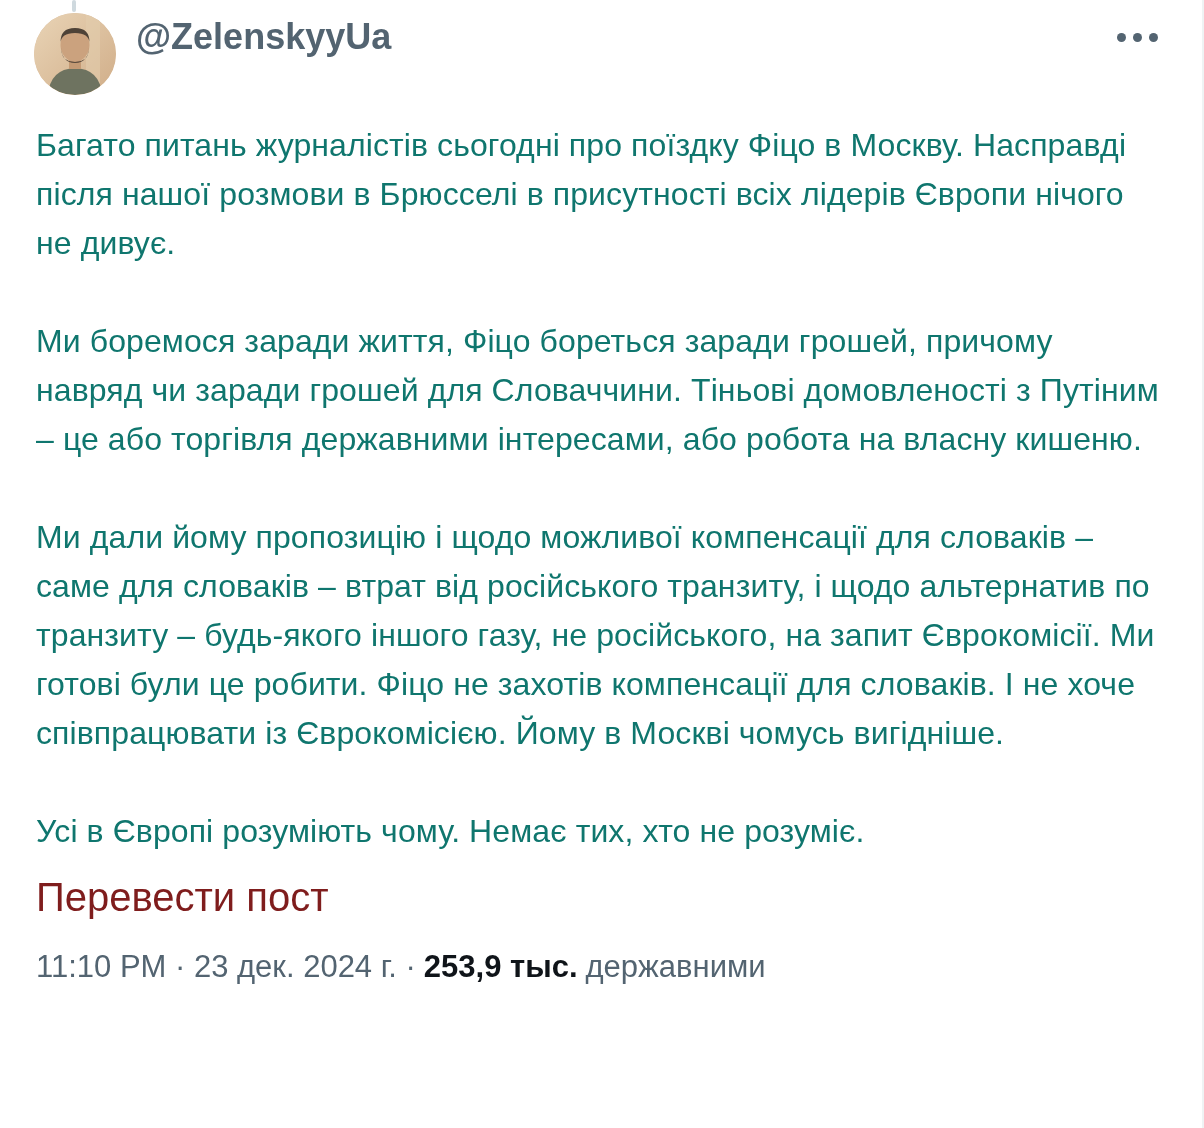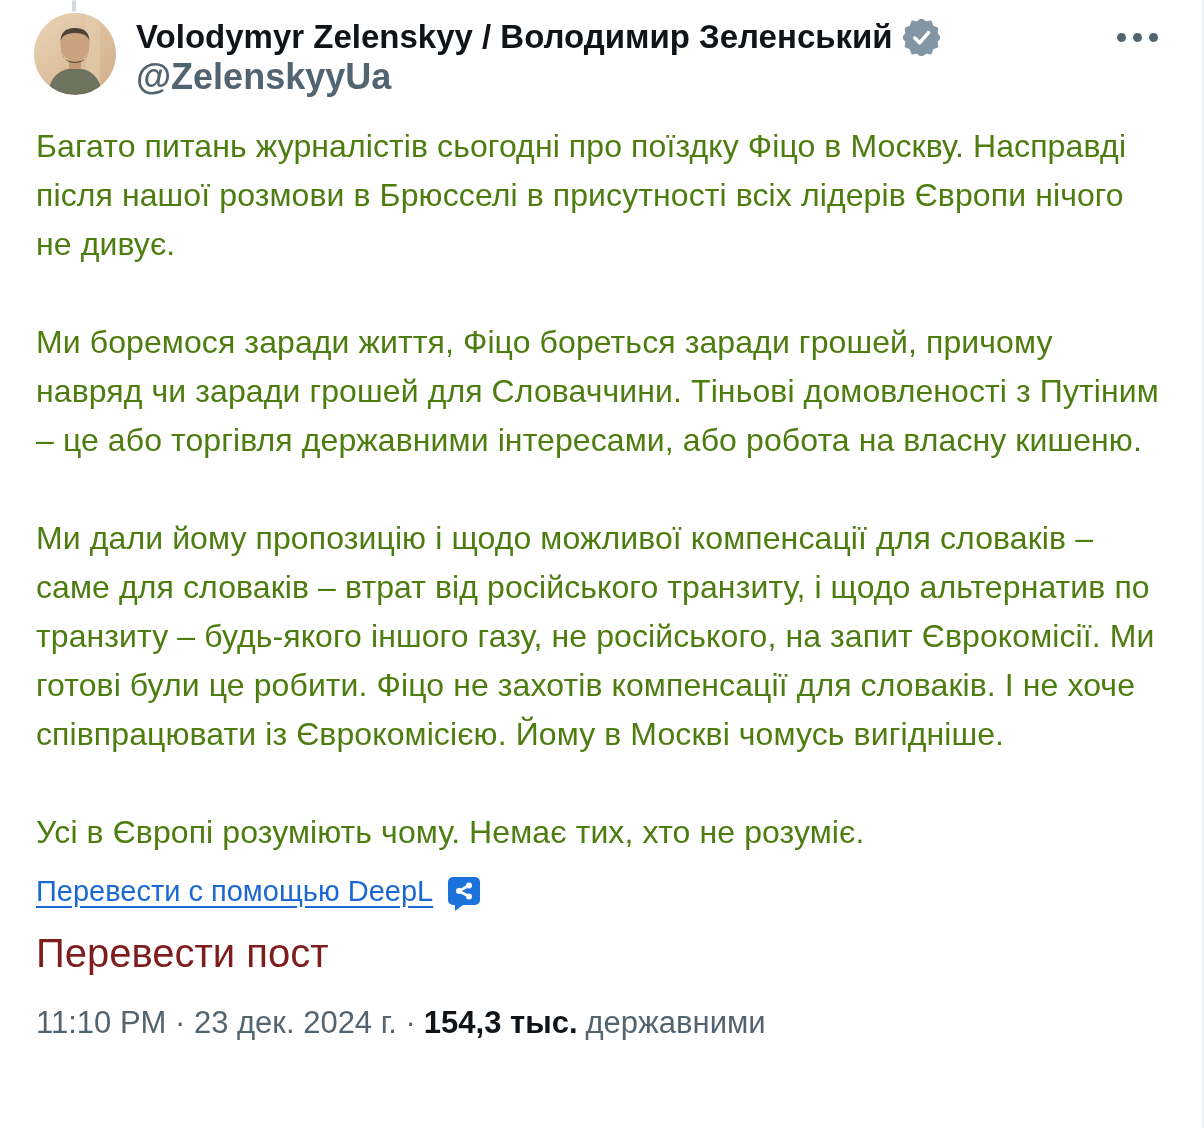--- a/index.html
+++ b/index.html
@@ -78,21 +78,21 @@
     background: #536471;
   }
 
   
   .body-text {
     padding: 0 40px 0 36px;
     margin-top: 26px;
     font-size: 32px;
     line-height: 49px;
     letter-spacing: 0.1px;
-    color: #4d7c0f;
+    color: #0f766e;
     white-space: pre-line;
   }
 
   
   .deepl-row {
     display: flex;
     align-items: center;
     gap: 12px;
     margin: 13px 36px 0 36px;
   }
@@ -153,60 +153,38 @@
           <path d="M14 82 Q16 56 41 55 Q66 56 68 82 Z" fill="#6e7360"></path>
           <rect x="35" y="44" width="12" height="12" fill="#c49a74"></rect>
           <ellipse cx="41" cy="32" rx="14.5" ry="16.5" fill="#cba27e"></ellipse>
           <path d="M26.5 30 Q26 15 41 15 Q56 15 55.5 30 Q55 20 41 20 Q27 20 26.5 30 Z" fill="#4e4237"></path>
           <path d="M27 34 Q28 50 41 50 Q54 50 55 34 Q55 46 47 48 L41 49 L35 48 Q27 46 27 34 Z" fill="#5a4a3c"></path>
         </g>
       </svg>
     </div>
 
     <div class="id-block">
-      <div class="name-row">
-        <span class="display-name">Volodymyr Zelenskyy / Володимир Зеленський</span>
-        <span class="badge">
-          <svg width="37" height="37" viewBox="0 0 36 36" aria-hidden="true">
-            <polygon points="18,2 22,5.3 27,4.5 28.6,9.3 33.3,11.2 32.7,16.2 36,20 32.7,23.8 33.3,28.8 28.6,30.7 27,35.5 22,34.7 18,38 14,34.7 9,35.5 7.4,30.7 2.7,28.8 3.3,23.8 0,20 3.3,16.2 2.7,11.2 7.4,9.3 9,4.5 14,5.3" transform="translate(0,-2)" fill="#8296a6" stroke="#8296a6" stroke-width="2" stroke-linejoin="round"></polygon>
-            <polyline points="11.5,18.5 16.2,23.2 24.8,13.2" fill="none" stroke="#ffffff" stroke-width="3.4" stroke-linecap="round" stroke-linejoin="round"></polyline>
-          </svg>
-        </span>
-      </div>
       <div class="handle">@ZelenskyyUa</div>
     </div>
 
     <div class="more" title="">
       <span class="dot"></span>
       <span class="dot"></span>
       <span class="dot"></span>
     </div>
   </header>
 
   <div class="body-text">Багато питань журналістів сьогодні про поїздку Фіцо в Москву. Насправді після нашої розмови в Брюсселі в присутності всіх лідерів Європи нічого не дивує.
 
 Ми боремося заради життя, Фіцо бореться заради грошей, причому навряд чи заради грошей для Словаччини. Тіньові домовленості з Путіним – це або торгівля державними інтересами, або робота на власну кишеню.
 
 Ми дали йому пропозицію і щодо можливої компенсації для словаків – саме для словаків – втрат від російського транзиту, і щодо альтернатив по транзиту – будь-якого іншого газу, не російського, на запит Єврокомісії. Ми готові були це робити. Фіцо не захотів компенсації для словаків. І не хоче співпрацювати із Єврокомісією. Йому в Москві чомусь вигідніше.
 
 Усі в Європі розуміють чому. Немає тих, хто не розуміє.</div>
 
-  <div class="deepl-row">
-    <a class="deepl-link">Перевести с помощью DeepL</a>
-    <span class="deepl-icon">
-      <svg width="38" height="38" viewBox="0 0 38 38" aria-hidden="true">
-        <path d="M8 3 h22 a5 5 0 0 1 5 5 v18 a5 5 0 0 1 -5 5 h-12 l-8 6 v-6 h-2 a5 5 0 0 1 -5 -5 v-18 a5 5 0 0 1 5 -5 z" fill="#1a72da"></path>
-        <line x1="14" y1="17" x2="24" y2="11.5" stroke="#ffffff" stroke-width="2.6"></line>
-        <line x1="14" y1="17" x2="24" y2="22.5" stroke="#ffffff" stroke-width="2.6"></line>
-        <circle cx="14" cy="17" r="3" fill="#ffffff"></circle>
-        <circle cx="24" cy="11.5" r="3" fill="#ffffff"></circle>
-        <circle cx="24" cy="22.5" r="3" fill="#ffffff"></circle>
-      </svg>
-    </span>
-  </div>
 
   <div class="translate-post">Перевести пост</div>
 
   <div class="meta-row">
-    <span>11:10 PM · 23 дек. 2024 г. ·</span><span class="views">154,3 тыс.</span><span>державними</span>
+    <span>11:10 PM · 23 дек. 2024 г. ·</span><span class="views">253,9 тыс.</span><span>державними</span>
   </div>
 
 </div>
 
 </body></html>

